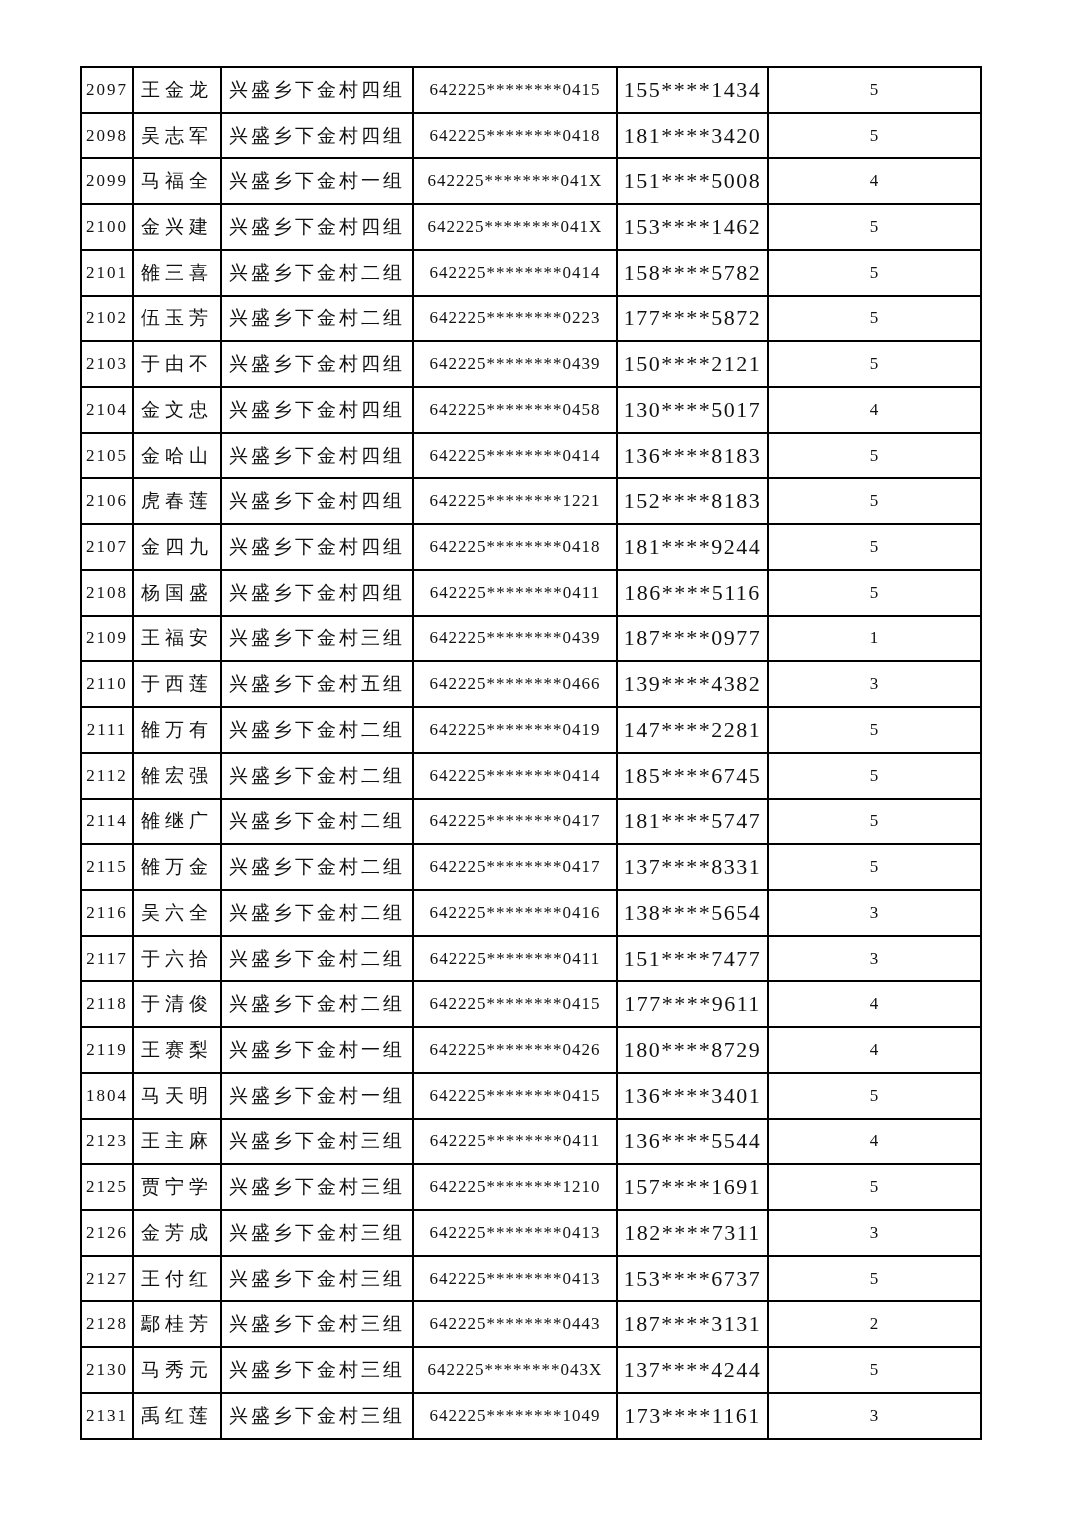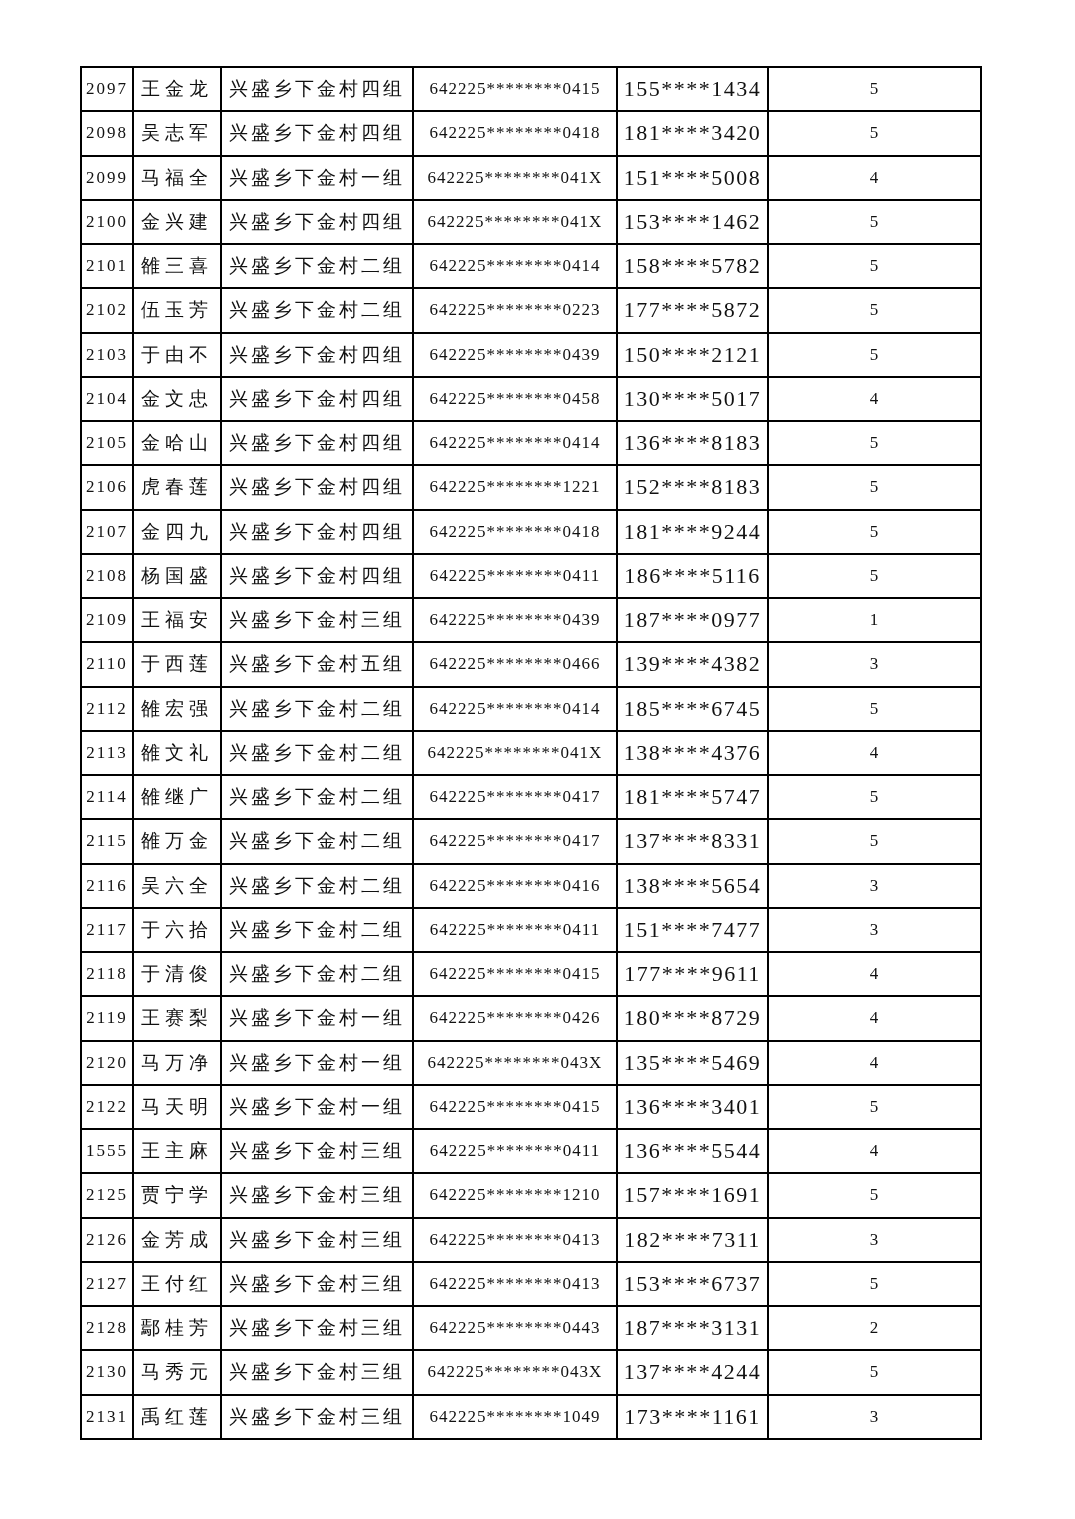--- a/index.html
+++ b/index.html
@@ -161,34 +161,34 @@
         </tr>
         <tr>
           <td class="c0">2110</td>
           <td class="c1">于西莲</td>
           <td class="c2">兴盛乡下金村五组</td>
           <td class="c3">642225********0466</td>
           <td class="c4">139****4382</td>
           <td class="c5">3</td>
         </tr>
         <tr>
+          <td class="c0">2111</td>
+          <td class="c1">雒万有</td>
+          <td class="c2">兴盛乡下金村二组</td>
+          <td class="c3">642225********0419</td>
+          <td class="c4">147****2281</td>
+          <td class="c5">5</td>
+        </tr>
+        <tr>
           <td class="c0">2112</td>
           <td class="c1">雒宏强</td>
           <td class="c2">兴盛乡下金村二组</td>
           <td class="c3">642225********0414</td>
           <td class="c4">185****6745</td>
           <td class="c5">5</td>
-        </tr>
-        <tr>
-          <td class="c0">2113</td>
-          <td class="c1">雒文礼</td>
-          <td class="c2">兴盛乡下金村二组</td>
-          <td class="c3">642225********041X</td>
-          <td class="c4">138****4376</td>
-          <td class="c5">4</td>
         </tr>
         <tr>
           <td class="c0">2114</td>
           <td class="c1">雒继广</td>
           <td class="c2">兴盛乡下金村二组</td>
           <td class="c3">642225********0417</td>
           <td class="c4">181****5747</td>
           <td class="c5">5</td>
         </tr>
         <tr>
@@ -225,37 +225,29 @@
         </tr>
         <tr>
           <td class="c0">2119</td>
           <td class="c1">王赛梨</td>
           <td class="c2">兴盛乡下金村一组</td>
           <td class="c3">642225********0426</td>
           <td class="c4">180****8729</td>
           <td class="c5">4</td>
         </tr>
         <tr>
-          <td class="c0">2120</td>
-          <td class="c1">马万净</td>
-          <td class="c2">兴盛乡下金村一组</td>
-          <td class="c3">642225********043X</td>
-          <td class="c4">135****5469</td>
-          <td class="c5">4</td>
-        </tr>
-        <tr>
-          <td class="c0">2122</td>
+          <td class="c0">1804</td>
           <td class="c1">马天明</td>
           <td class="c2">兴盛乡下金村一组</td>
           <td class="c3">642225********0415</td>
           <td class="c4">136****3401</td>
           <td class="c5">5</td>
         </tr>
         <tr>
-          <td class="c0">1555</td>
+          <td class="c0">2123</td>
           <td class="c1">王主麻</td>
           <td class="c2">兴盛乡下金村三组</td>
           <td class="c3">642225********0411</td>
           <td class="c4">136****5544</td>
           <td class="c5">4</td>
         </tr>
         <tr>
           <td class="c0">2125</td>
           <td class="c1">贾宁学</td>
           <td class="c2">兴盛乡下金村三组</td>

